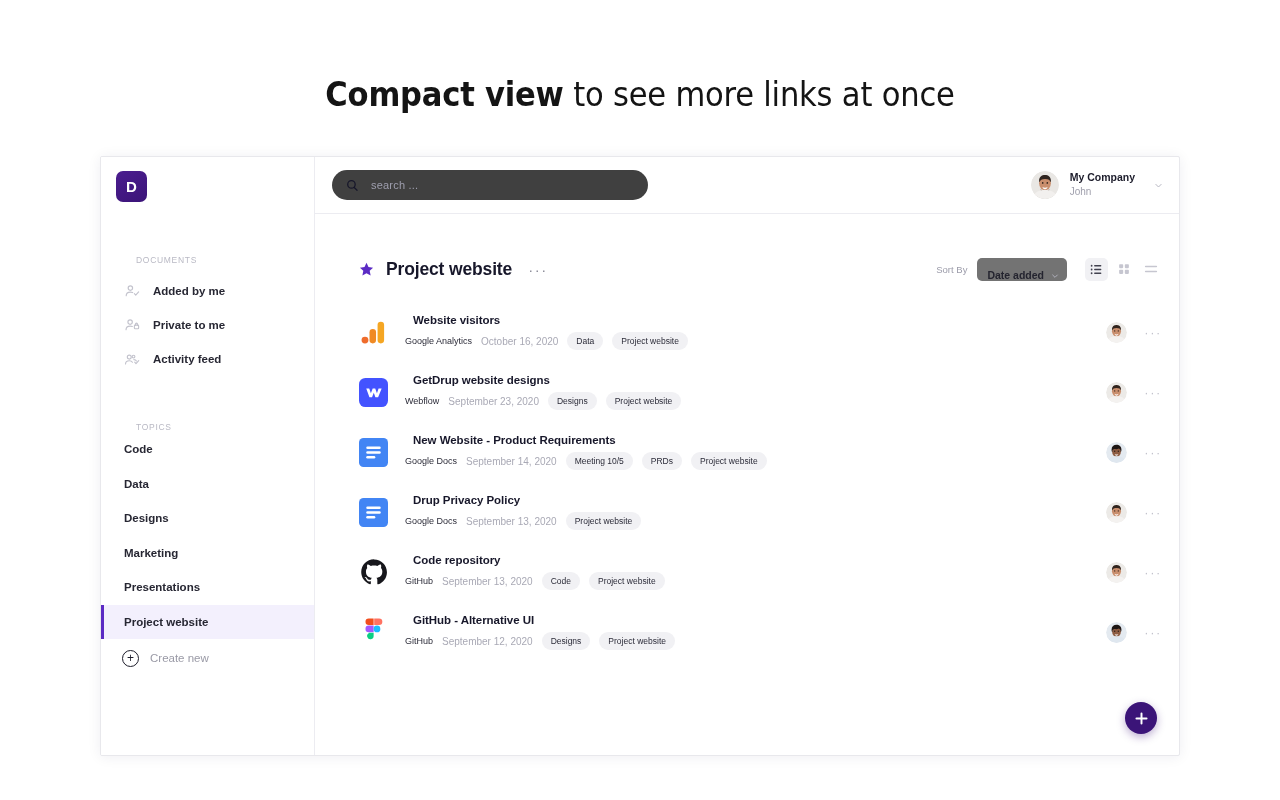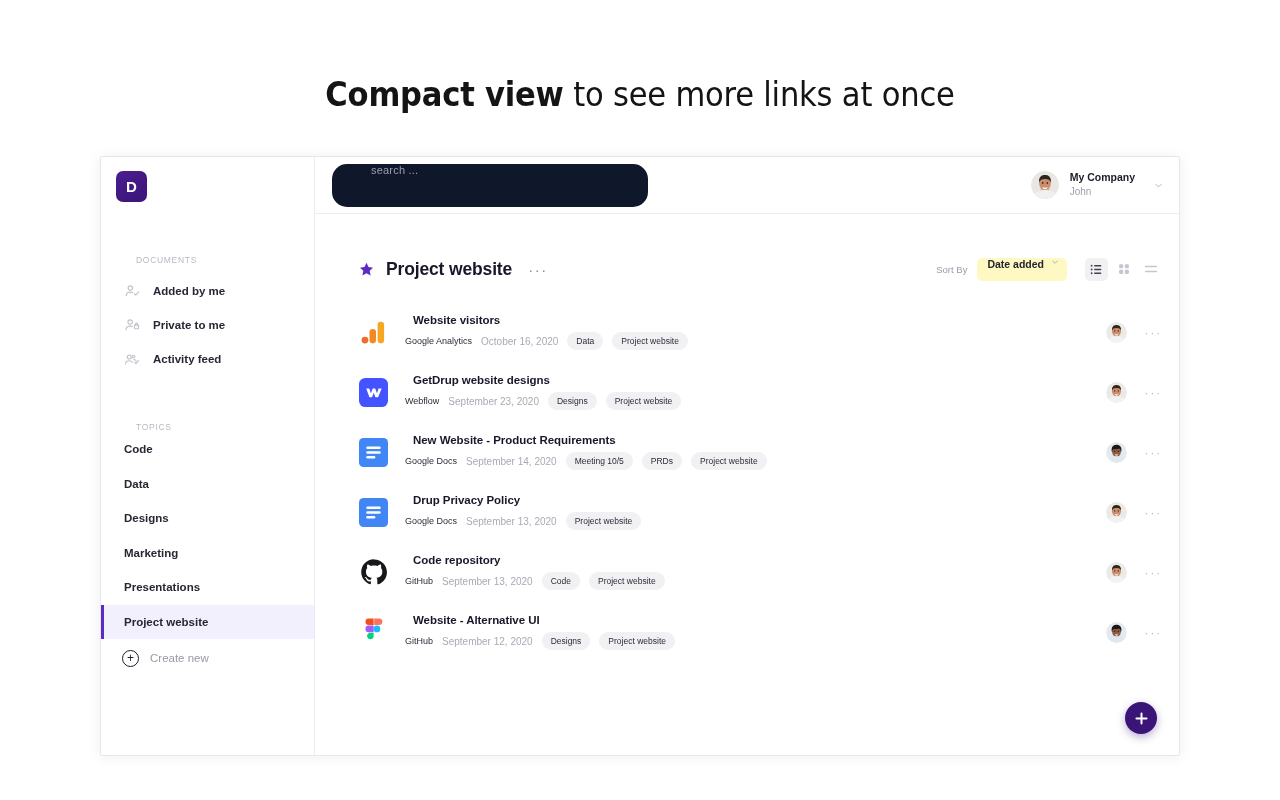--- a/index.html
+++ b/index.html
@@ -145,25 +145,25 @@
   .topbar {
     height: 57px;
     min-height: 57px;
     border-bottom: 1px solid #ececf1;
     display: flex;
     align-items: center;
     padding: 0 14px 0 17px;
   }
   .search-box {
     width: 316px;
-    height: 43px;
-    background: #0f172a;
+    height: 30px;
+    background: #404040;
     border-radius: 15px;
     display: flex;
-    align-items: flex-start;
+    align-items: center;
     padding: 0 14px;
     cursor: text;
   }
   .search-box .s-icon { color: #17172a; display:flex; margin-right: 12px; }
   .search-box .s-text {
     font-size: 11px;
     color: #9e9eae;
     letter-spacing: 0.2px;
   }
   .topbar-spacer { flex: 1; }
@@ -198,23 +198,23 @@
     color: #8c8c99;
     font-size: 15px;
     letter-spacing: 1.6px;
     cursor: pointer;
     line-height: 1;
   }
   .header-spacer { flex: 1; }
   .sortby-label { font-size: 9.5px; color: #9c9caa; margin-right: 10px; }
   .sort-select {
     height: 23px;
-    background: #fef9c3;
+    background: #737373;
     border-radius: 5px;
-    display: flex; align-items: flex-start;
+    display: flex; align-items: flex-end;
     padding: 0 8px 0 10px;
     font-size: 10.5px;
     font-weight: 700;
     color: #24242f;
     cursor: pointer;
   }
   .sort-select .caret { margin-left: 7px; color: #b0b0bb; font-size: 7px; }
   .view-toggles { display: flex; align-items: center; margin-left: 18px; gap: 4px; }
   .view-btn {
     width: 23px; height: 23px;
@@ -677,21 +677,21 @@
           <span class="doc-icon">
             <svg width="26" height="29" viewBox="0 0 24 32">
               <path d="M6.2 0.6h5.4v7.2H6.2a3.6 3.6 0 1 1 0-7.2z" fill="#f24e1e"></path>
               <path d="M12.2 0.6h5.4a3.6 3.6 0 0 1 0 7.2h-5.4z" fill="#ff7262"></path>
               <path d="M6.2 8.4h5.4v7.2H6.2a3.6 3.6 0 1 1 0-7.2z" fill="#a259ff"></path>
               <circle cx="15.3" cy="12" r="3.7" fill="#1abcfe"></circle>
               <path d="M6.2 16.2h5.4v3.6a3.6 3.6 0 1 1-5.4-3.1z" fill="#0acf83"></path>
             </svg>
           </span>
           <div class="doc-body">
-            <div class="doc-title">Website - Alternative UI</div>
+            <div class="doc-title">GitHub - Alternative UI</div>
             <div class="doc-meta">
               <span class="doc-source">GitHub</span>
               <span class="doc-date">September 12, 2020</span>
               <span class="tag">Designs</span>
               <span class="tag">Project website</span>
             </div>
           </div>
           <div class="doc-right">
             <div class="avatar">
               <svg width="21" height="21" viewBox="0 0 40 40">

